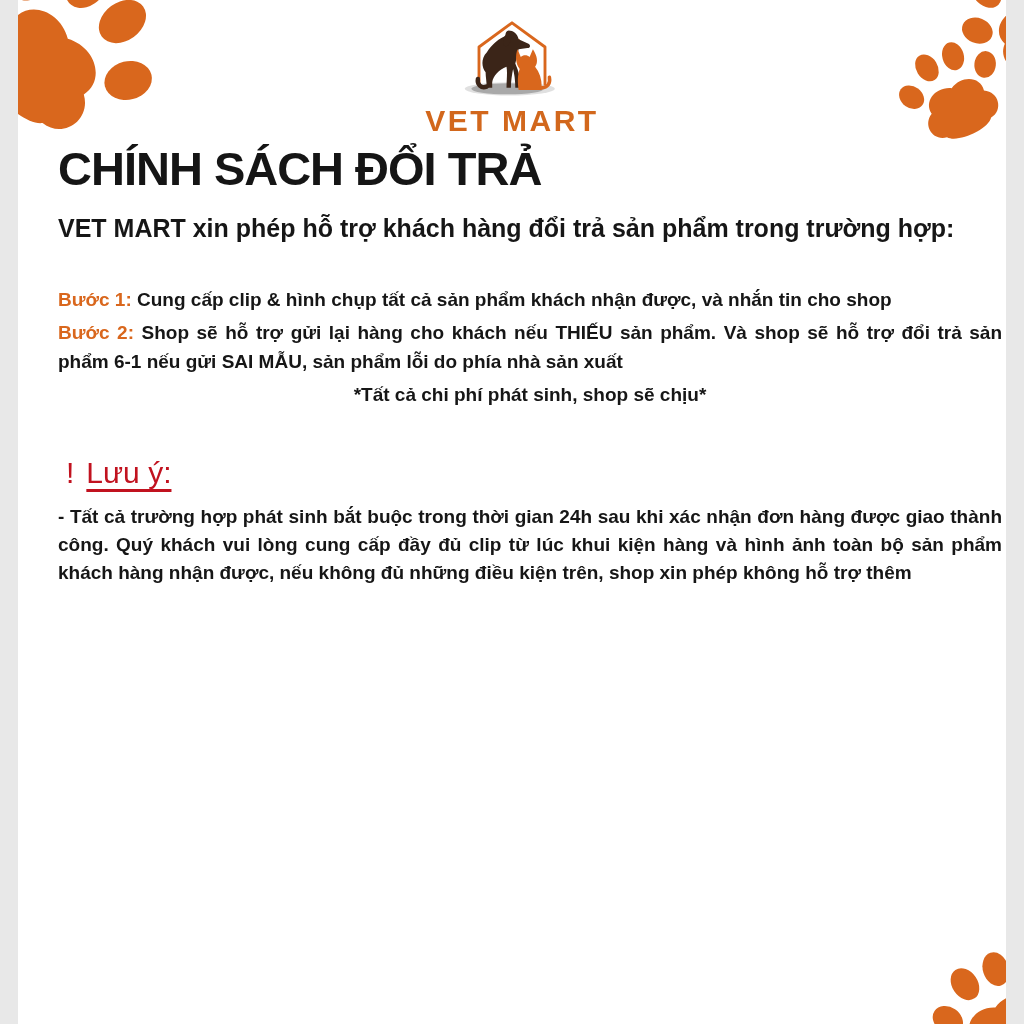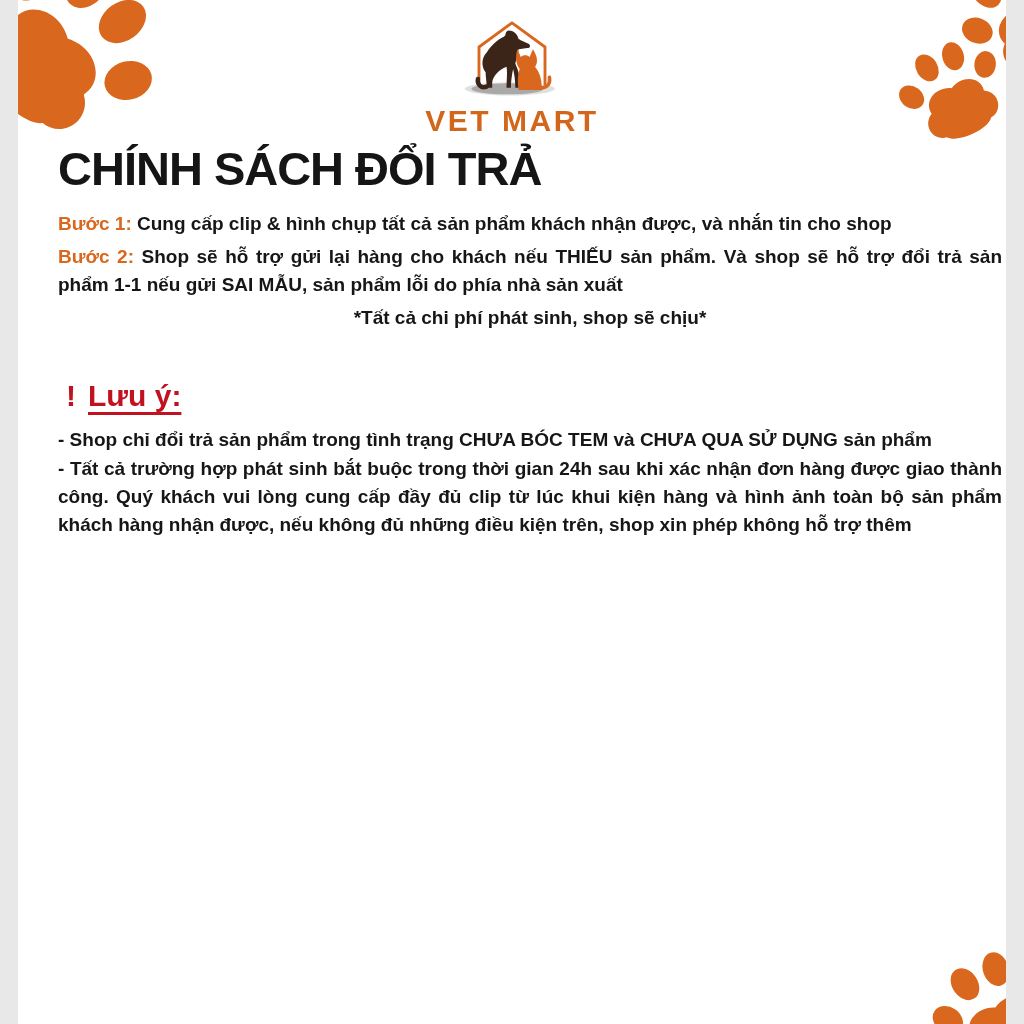--- a/index.html
+++ b/index.html
@@ -33,21 +33,21 @@
   }
   .intro{font-size:25px;font-weight:700;margin:0 0 40px;line-height:1.45;}
   .para{
     font-size:19px;font-weight:700;line-height:1.48;
     text-align:justify;margin:0 0 5px;
   }
   .step-label{color:#d9671d;}
   .fee{text-align:center;margin-top:1px;}
   .notice{margin-top:46px;}
   .notice-head{
-    font-size:30px;font-weight:700;color:#c1121f;
+    font-size:30px;font-weight:400;color:#c1121f;
     margin:8px 0 12px;padding-left:8px;line-height:1.2;
   }
   .notice-head .excl{margin-right:12px;}
   .notice-head .label{
     text-decoration:underline;
     text-decoration-thickness:3px;
     text-underline-offset:6px;
   }
   .notice .para{margin:0;}
 </style>
@@ -108,35 +108,35 @@
           C25,8 26,14 23,18 C27,23 29,29 29,36 L29,39 L8,39
           C7,32 7,25 9,20 C5,15 5,7 7,2 Z"></path>
         <path d="M87,67 C92.5,67 95,63 94,57.5" fill="none" stroke="#d9671d" stroke-width="3.2" stroke-linecap="round"></path>
       </g>
     </svg>
     <div class="brand">VET MART</div>
   </div>
 
   <div class="content">
     <h1 class="title">CHÍNH SÁCH ĐỔI TRẢ</h1>
+    <p class="intro">VET MART xin phép hỗ trợ khách hàng đổi trả sản phẩm trong trường hợp:</p>
 
     <div class="steps">
       <p class="para">
         <span class="step-label">Bước 1:</span>
         <span>Cung cấp clip &amp; hình chụp tất cả sản phẩm khách nhận được, và nhắn tin cho shop</span>
       </p>
       <p class="para">
         <span class="step-label">Bước 2:</span>
-        <span>Shop sẽ hỗ trợ gửi lại hàng cho khách nếu THIẾU sản phẩm. Và shop sẽ hỗ trợ đổi trả sản phẩm 1-1 nếu gửi SAI MẪU, sản phẩm lỗi do phía nhà sản xuất</span>
+        <span>Shop sẽ hỗ trợ gửi lại hàng cho khách nếu THIẾU sản phẩm. Và shop sẽ hỗ trợ đổi trả sản phẩm 6-1 nếu gửi SAI MẪU, sản phẩm lỗi do phía nhà sản xuất</span>
       </p>
       <p class="para fee">*Tất cả chi phí phát sinh, shop sẽ chịu*</p>
     </div>
 
     <div class="notice">
       <p class="notice-head">
         <span class="excl">!</span><span class="label">Lưu ý:</span>
       </p>
-      <p class="para">- Shop chỉ đổi trả sản phẩm trong tình trạng CHƯA BÓC TEM và CHƯA QUA SỬ DỤNG sản phẩm</p>
       <p class="para">- Tất cả trường hợp phát sinh bắt buộc trong thời gian 24h sau khi xác nhận đơn hàng được giao thành công. Quý khách vui lòng cung cấp đầy đủ clip từ lúc khui kiện hàng và hình ảnh toàn bộ sản phẩm khách hàng nhận được, nếu không đủ những điều kiện trên, shop xin phép không hỗ trợ thêm</p>
     </div>
   </div>
 
 </div>
 
 </body></html>

